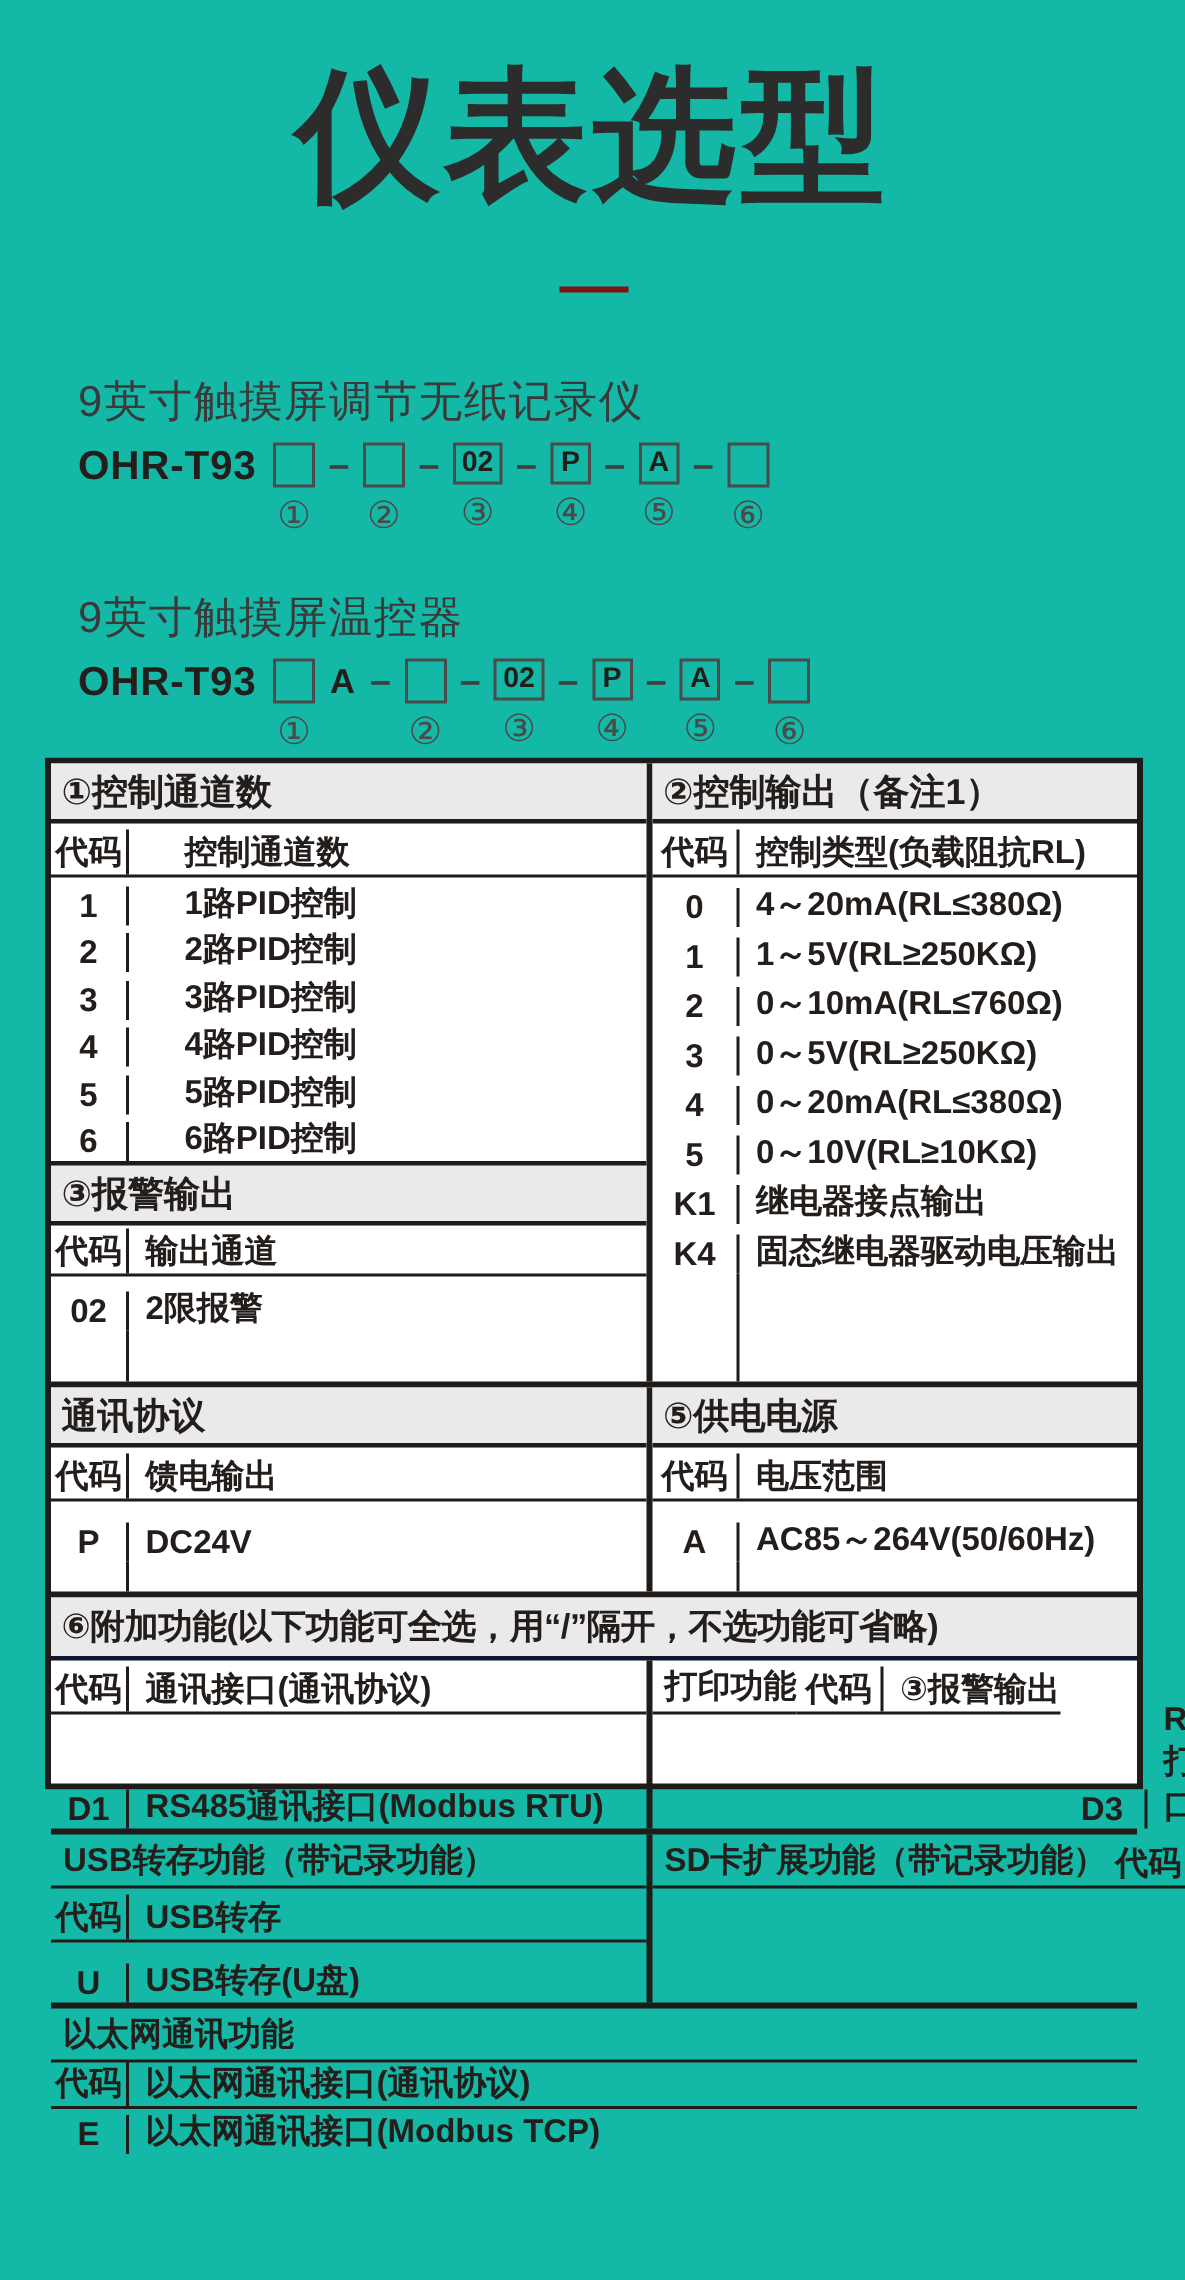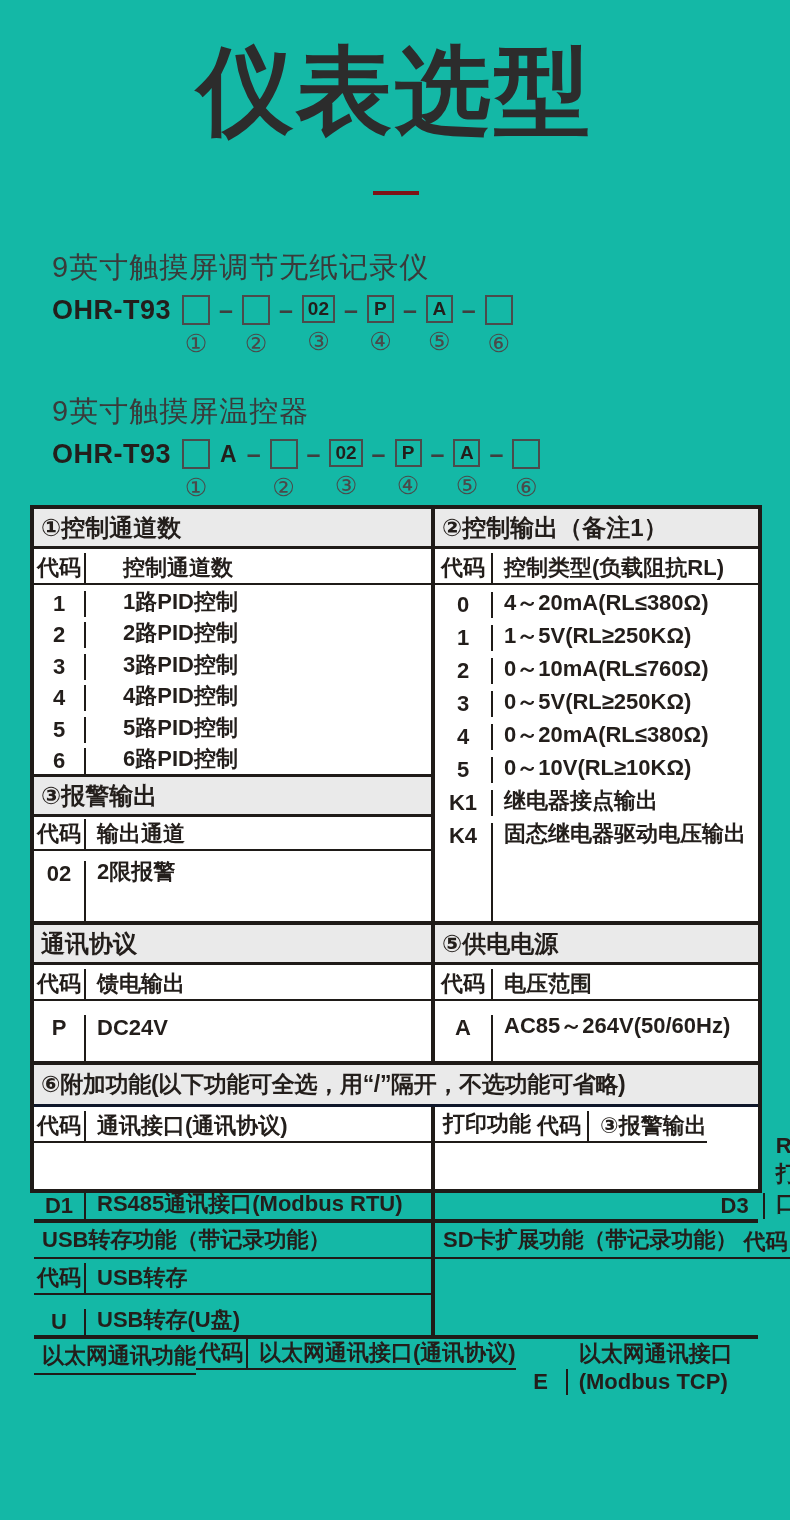--- a/index.html
+++ b/index.html
@@ -49,21 +49,21 @@
   .rows-t3 .trow{height:36px}
   .rows-t4 .trow,.rows-t5 .trow{height:40px}
   .filler{flex:1;display:flex;min-height:0}
   .subrow{display:flex;height:116px;border-bottom:4px solid #1f1b18;flex:none}
   .subcolL{width:401px;flex:none;border-right:4px solid #1f1b18;display:flex;flex-direction:column}
   .subcolR{flex:1;display:flex;flex-direction:row}
   .subband{height:36px;flex:none;border-bottom:2px solid #1f1b18;display:flex;align-items:center;
            padding-left:8px;font-weight:700;font-size:22px}
   .grow{flex:1;display:flex;flex-direction:column}
   .grow .trow{flex:1}
-  .ether{flex:1;display:flex;flex-direction:row}
+  .ether{flex:1;display:flex;flex-direction:column}
   .ether .trow.head{height:31px}
 </style>
 </head>
 <body>
 
 <div class="page">
 
   <div class="title">仪表选型</div>
   <div class="title-underline"></div>
 

